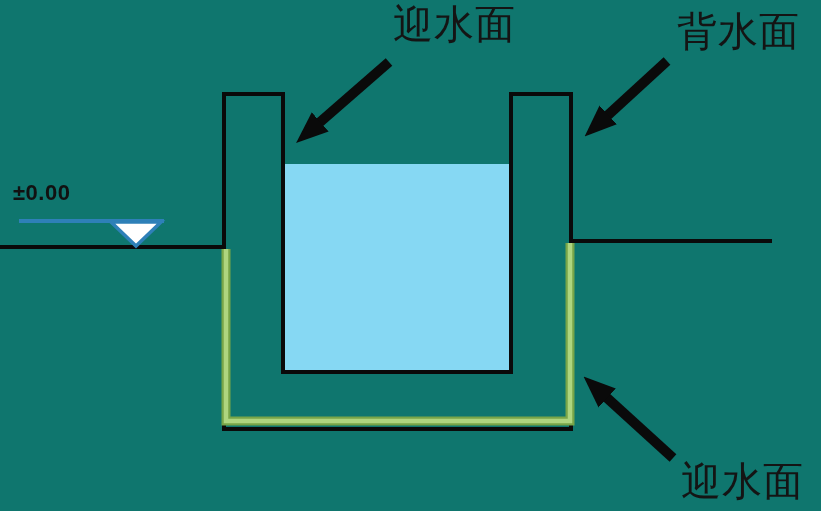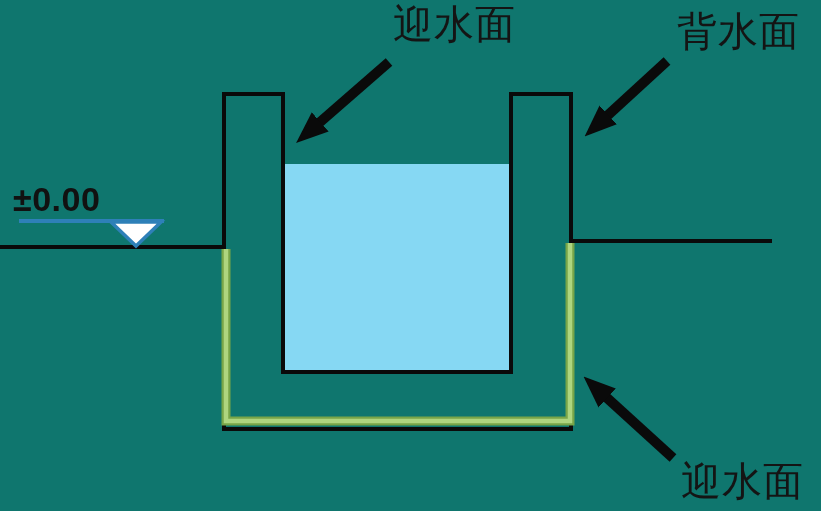--- a/index.html
+++ b/index.html
@@ -27,21 +27,21 @@
     line-height: 1.05;
     letter-spacing: 1px;
     white-space: nowrap;
     font-family: "Liberation Serif", "DejaVu Serif", serif;
   }
   .elev-label {
     position: absolute;
     left: 13px;
     top: 180px;
     color: #111111;
-    font-size: 34px;
+    font-size: 22px;
     font-weight: bold;
     letter-spacing: 0.5px;
     white-space: nowrap;
     font-family: "Liberation Sans", "DejaVu Sans", sans-serif;
   }
   .lbl-top-left   { left: 393px; top: 4px; }
   .lbl-top-right  { left: 677px; top: 3px; margin-top: 8px; }
   .lbl-bottom     { left: 681px; top: 461px; }
 </style>
 </head>

